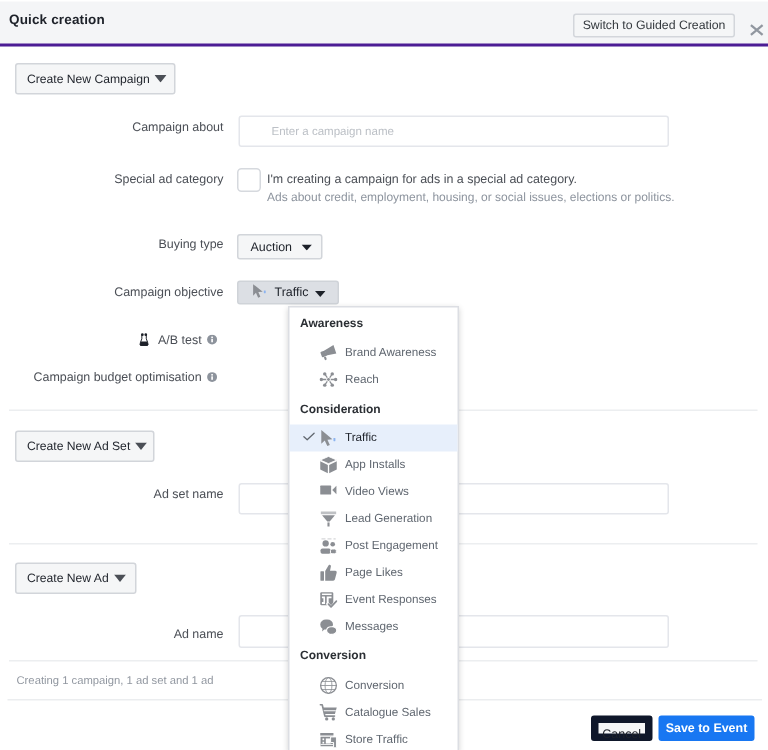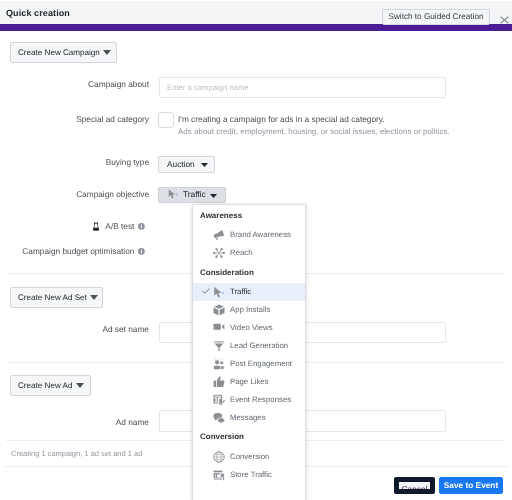--- a/index.html
+++ b/index.html
@@ -4,42 +4,42 @@
 <style>
   html,body{margin:0;padding:0;}
   body{width:512px;height:500px;overflow:hidden;background:#fff;
        font-family:"Liberation Sans",sans-serif;color:#1c1e21;
        -webkit-font-smoothing:antialiased;text-rendering:geometricPrecision;}
   #root{position:relative;width:512px;height:500px;background:#fff;}
 
   
   .topbar{position:absolute;left:0;top:0;width:512px;height:31px;
     background:#f4f5f7;border-top:1px solid #fff;
-    border-bottom:7px solid #4c1d95;box-sizing:border-box;}
+    border-bottom:2px solid #4c1d95;box-sizing:border-box;}
   .topline{position:absolute;left:0;top:0;width:512px;height:1px;background:#a2a3a7;}
   .topbar-title{position:absolute;left:6px;top:7px;font-size:9px;line-height:10px;font-weight:bold;
     color:#1d2129;letter-spacing:0.1px;}
   .switch-btn{position:absolute;left:382px;top:8px;width:108px;height:16px;
     background:#f5f6f7;border:1px solid #d3d6db;border-radius:2px;
     font-size:8.2px;color:#33383d;line-height:14px;text-align:center;
     box-sizing:border-box;white-space:nowrap;}
   .close-btn{position:absolute;left:499px;top:11px;width:11px;height:10px;
     display:block;}
   .sec-divider{position:absolute;left:6px;width:499px;height:1px;background:#eceef0;}
 
   .cc-btn{position:absolute;height:21px;background:#f5f6f7;
     border:1px solid #d2d5da;border-radius:2px;font-size:8.1px;color:#1d2129;
     line-height:19px;box-sizing:border-box;padding:0 7px 0 7px;white-space:nowrap;}
   .cc-btn .caret{display:inline-block;margin-left:3.5px;vertical-align:0px;}
 
   .row-label{position:absolute;font-size:8.3px;color:#4b4f56;text-align:right;
     white-space:nowrap;}
   .txtinput{position:absolute;background:#fff;border:1px solid #e4e6eb;
     border-radius:2px;box-sizing:border-box;font-size:7.7px;color:#bcc0c6;
-    padding-left:7px;}
+    padding-left:21px;}
   .txtinput span{line-height:20px;display:block;}
 
   .chk{position:absolute;width:16px;height:16px;border:1px solid #d6d9de;
     border-radius:3px;background:#fff;box-sizing:border-box;}
   .chk-text{position:absolute;font-size:8.3px;color:#4b4f56;white-space:nowrap;}
   .chk-sub{position:absolute;font-size:8px;color:#8d949e;white-space:nowrap;}
 
   .pill{position:absolute;background:#f5f6f7;border:1px solid #d2d5da;
     border-radius:2px;font-size:8.3px;color:#1d2129;line-height:10px;
     box-sizing:border-box;white-space:nowrap;}
@@ -303,20 +303,32 @@
             <circle cx="12" cy="12" r="10.5" fill="none" stroke="#8b8e93" stroke-width="1.7"></circle>
             <ellipse cx="12" cy="12" rx="4.6" ry="10.5" fill="none" stroke="#8b8e93" stroke-width="1.1"></ellipse>
             <path d="M3.4 6.6 L20.6 6.6 M1.8 12 L22.2 12 M3.4 17.4 L20.6 17.4" stroke="#8b8e93" stroke-width="1.1"></path>
           </svg>
         </span>
         <span class="mi-label">Conversion</span>
       </div>
       <div class="menu-item">
         <span class="mi-icon">
           <svg width="12" height="12" viewBox="0 0 24 24">
+            <path d="M0.8 1.6 L3.6 1.6 L7.2 16.8 L20 16.8" fill="none" stroke="#8b8e93" stroke-width="2.2" stroke-linecap="round" stroke-linejoin="round"></path>
+            <path d="M4.4 5.2 L23 5.2 L20.6 14 L6.6 14 Z" fill="#8b8e93"></path>
+            <path d="M5.6 9.6 L21.8 9.6" stroke="#fff" stroke-width="1.4"></path>
+            <circle cx="9.6" cy="20.6" r="2.2" fill="#8b8e93"></circle>
+            <circle cx="18.4" cy="20.6" r="2.2" fill="#8b8e93"></circle>
+          </svg>
+        </span>
+        <span class="mi-label">Catalogue Sales</span>
+      </div>
+      <div class="menu-item">
+        <span class="mi-icon">
+          <svg width="12" height="12" viewBox="0 0 24 24">
             <path d="M1 3.2 L18.6 3.2 L18.6 6.6 L1 6.6 Z" fill="#8b8e93"></path>
             <path d="M1.4 8.2 L18.2 8.2 L18.2 21 L1.4 21 Z" fill="#8b8e93"></path>
             <rect x="4" y="10.6" width="2.2" height="2.4" fill="#fff"></rect>
             <rect x="4" y="15" width="2.2" height="2.4" fill="#fff"></rect>
             <rect x="8.4" y="10.6" width="6.6" height="6.8" fill="#fff"></rect>
             <path d="M1.4 18.6 L18.2 18.6" stroke="#fff" stroke-width="1.2"></path>
             <path d="M14.8 8.6 L22.6 8.6 L22.6 23 L18.8 23 L18.8 16 L14.8 16 Z" fill="#8b8e93" stroke="#fff" stroke-width="1.3"></path>
           </svg>
         </span>
         <span class="mi-label">Store Traffic</span>

